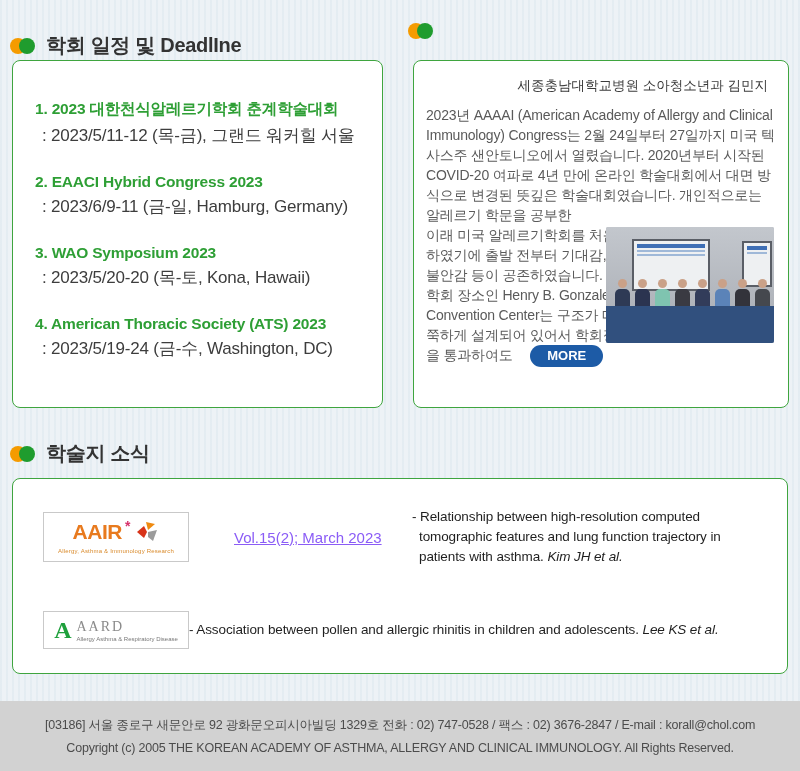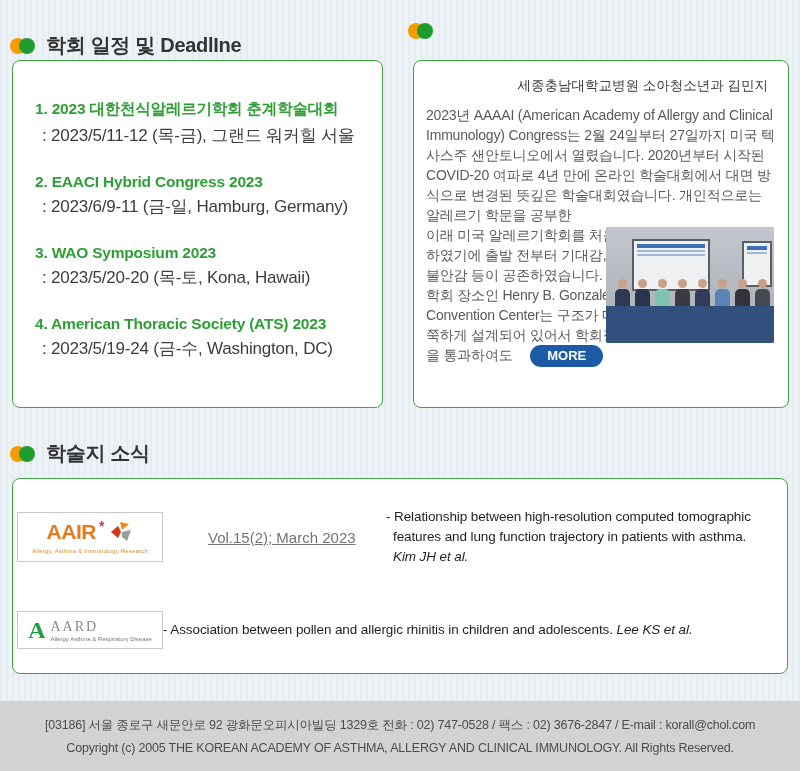--- a/index.html
+++ b/index.html
@@ -68,35 +68,35 @@
   .person:nth-child(7)  { left:68px; }  .person:nth-child(7)  .torso{background:#3a3a42;} .person:nth-child(7)  .legs{background:#2f2f36;}
   .person:nth-child(8)  { left:88px; }  .person:nth-child(8)  .torso{background:#323c5a;} .person:nth-child(8)  .legs{background:#3a415c;}
   .person:nth-child(9)  { left:108px;}  .person:nth-child(9)  .torso{background:#5b83b8;} .person:nth-child(9)  .legs{background:#4a4d52;}
   .person:nth-child(10) { left:128px;}  .person:nth-child(10) .torso{background:#33333b;} .person:nth-child(10) .legs{background:#b04a42;}
   .person:nth-child(11) { left:148px;}  .person:nth-child(11) .torso{background:#45484e;} .person:nth-child(11) .legs{background:#34373c;}
 
   
   .jrow { display:flex; align-items:center; }
   #jrow-1 { margin-top:28px; }
   #jrow-2 { margin-top:44px; }
-  .logo-box { margin-left:4px; width:146px; background:#fff; border:1px solid #c9c9c9; display:flex; align-items:center; justify-content:center; flex:0 0 auto; }
+  .logo-box { margin-left:30px; width:146px; background:#fff; border:1px solid #c9c9c9; display:flex; align-items:center; justify-content:center; flex:0 0 auto; }
   #logo-aair { height:50px; }
   #logo-aard { height:38px; }
   .aair-inner { text-align:center; line-height:1; }
   .aair-line1 { display:flex; align-items:flex-start; justify-content:center; gap:3px; }
   .aair-word { font-size:21px; font-weight:600; color:#e87a1e; letter-spacing:-.5px; }
   .aair-star { font-size:14px; font-weight:700; color:#d6336c; line-height:10px; }
   .aair-tagline { font-size:6px; color:#d98a2b; margin-top:2px; letter-spacing:.2px; }
   .aair-flower { margin-left:2px; }
   .aard-inner { display:flex; align-items:center; gap:5px; }
   .aard-a { font-size:24px; font-weight:700; color:#1fa03c; line-height:22px; font-family:"Liberation Serif", serif; }
   .aard-word { font-size:14px; letter-spacing:2px; color:#8a8a8a; font-family:"Liberation Serif", serif; }
   .aard-tagline { font-size:6px; color:#777; margin-top:1px; }
   .jvol { margin-left:45px; width:178px; font-size:15px; color:#1d1d1d; flex:0 0 auto; }
-  .jvol a { color:#737373; text-decoration:underline; cursor:pointer; }
+  .jvol a { color:#8b5cf6; text-decoration:underline; cursor:pointer; }
   .jarticle { flex:1; padding-right:26px; font-size:13.5px; line-height:20px; color:#1f1f1f; letter-spacing:-.1px; text-indent:-7px; padding-left:7px; }
   .jauthors { font-style:italic; }
 
   
   .footer { position:absolute; left:0; top:701px; width:800px; height:70px; background:#d2d2d2; text-align:center; padding-top:13px; }
   .footer div { font-size:12.5px; line-height:23px; color:#4c4c4c; letter-spacing:-.2px; }
 </style>
 </head>
 <body>
 

